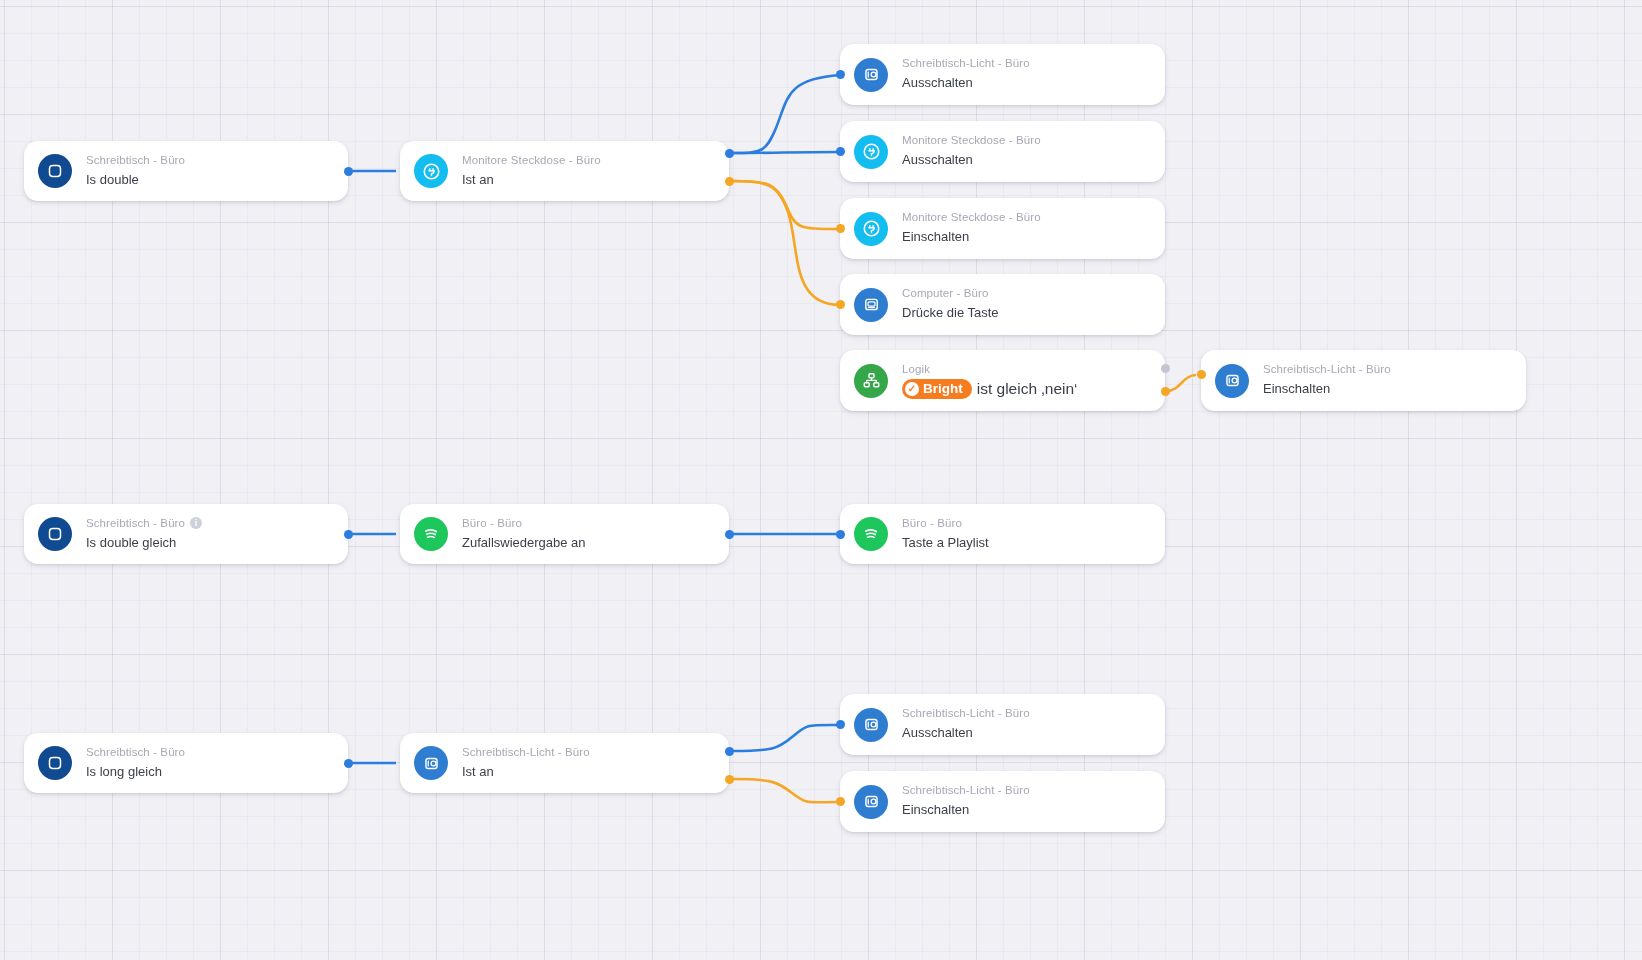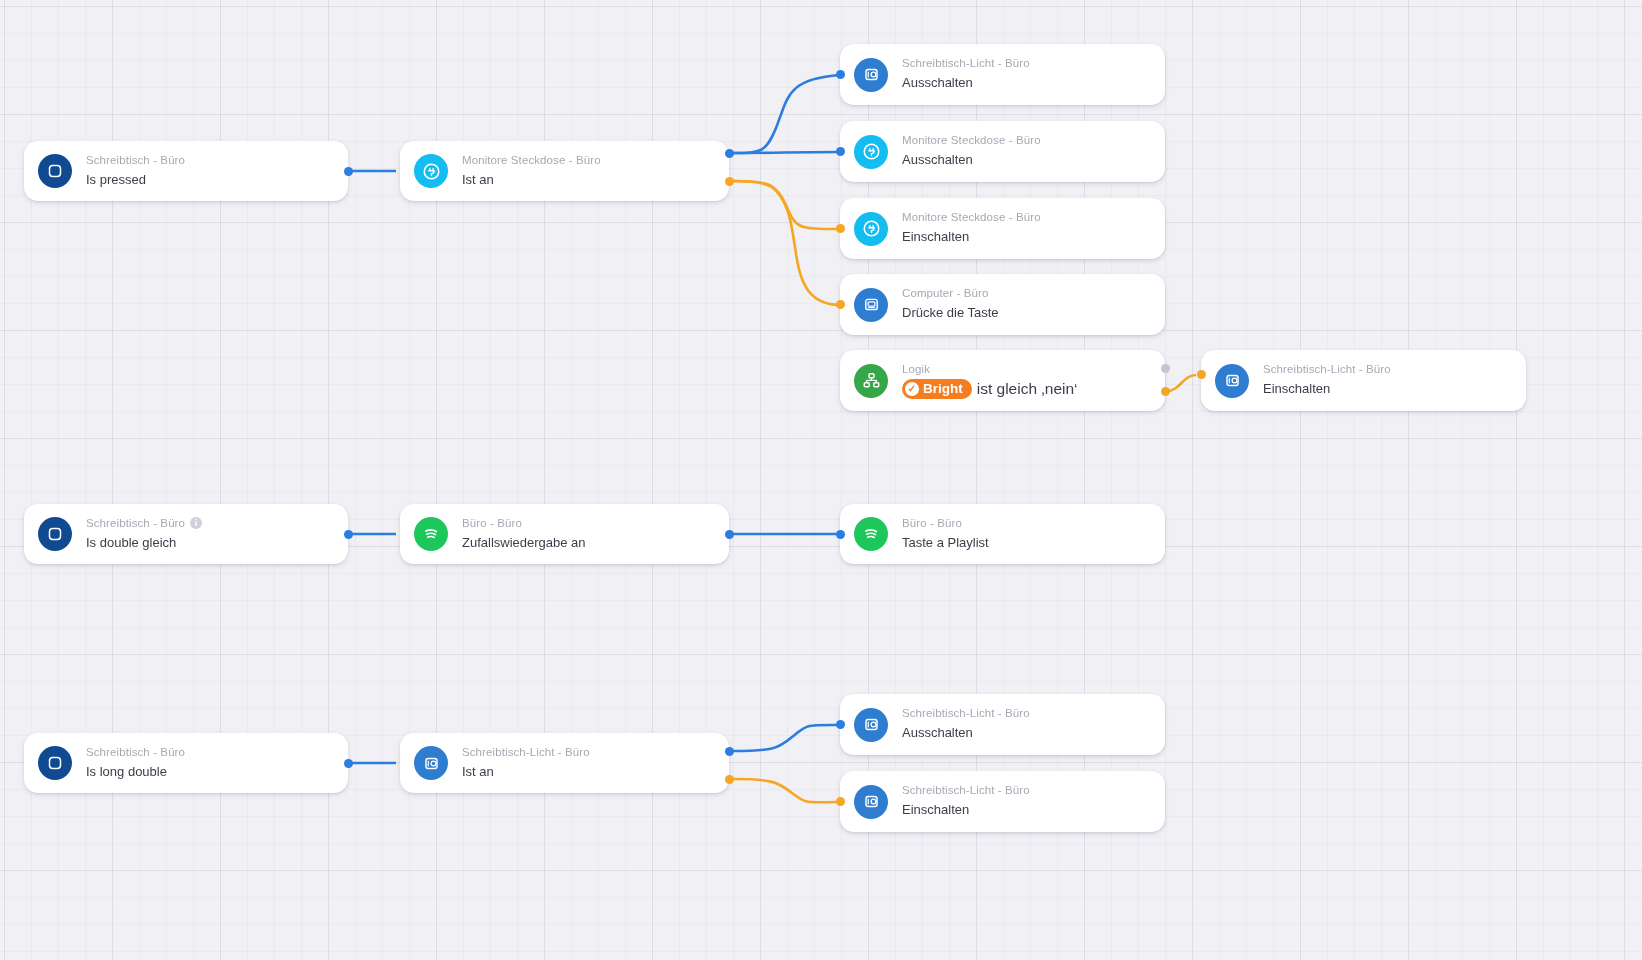--- a/index.html
+++ b/index.html
@@ -183,21 +183,21 @@
   <div class="node" style="left:24px; top:141px; width:324px; height:60px;">
     <div class="node-icon" style="background:#104a91;">
       <svg width="20" height="20" viewBox="0 0 20 20">
         <rect x="4.5" y="4.5" width="11" height="11" rx="3.2" fill="none" stroke="#ffffff" stroke-width="1.5"></rect>
       </svg>
     </div>
     <div class="node-text">
       <div class="node-sub">
         <span>Schreibtisch - Büro</span>
       </div>
-      <div class="node-title">Is pressed</div>
+      <div class="node-title">Is double</div>
     </div>
     <div class="port blue" style="right:-4.5px; top:25.5px;"></div>
   </div>
 
   <div class="node" style="left:400px; top:141px; width:329px; height:60px;">
     <div class="node-icon" style="background:#14bdf0;">
       <svg width="21" height="21" viewBox="0 0 22 22">
         <circle cx="11" cy="11" r="7.6" fill="none" stroke="#ffffff" stroke-width="1.6"></circle>
         <path d="M9.3 8.0 L9.3 10.2 M12.7 8.0 L12.7 10.2" stroke="#ffffff" stroke-width="1.5" stroke-linecap="round"></path>
         <path d="M8.3 10.3 L13.7 10.3 A2.7 2.7 0 0 1 11 13.3 L11 15.2" fill="none" stroke="#ffffff" stroke-width="1.5" stroke-linecap="round"></path>
@@ -376,21 +376,21 @@
   <div class="node" style="left:24px; top:733px; width:324px; height:60px;">
     <div class="node-icon" style="background:#104a91;">
       <svg width="20" height="20" viewBox="0 0 20 20">
         <rect x="4.5" y="4.5" width="11" height="11" rx="3.2" fill="none" stroke="#ffffff" stroke-width="1.5"></rect>
       </svg>
     </div>
     <div class="node-text">
       <div class="node-sub">
         <span>Schreibtisch - Büro</span>
       </div>
-      <div class="node-title">Is long double</div>
+      <div class="node-title">Is long gleich</div>
     </div>
     <div class="port blue" style="right:-4.5px; top:25.5px;"></div>
   </div>
 
   <div class="node" style="left:400px; top:733px; width:329px; height:60px;">
     <div class="node-icon" style="background:#2f7dd1;">
       <svg width="21" height="21" viewBox="0 0 22 22">
         <rect x="5.2" y="5.8" width="11.6" height="10.4" rx="2.4" fill="none" stroke="#ffffff" stroke-width="1.5"></rect>
         <circle cx="13.1" cy="11" r="2.5" fill="none" stroke="#ffffff" stroke-width="1.4"></circle>
         <path d="M7.6 8.4 L7.6 13.6" stroke="#ffffff" stroke-width="1.3" stroke-linecap="round"></path>

